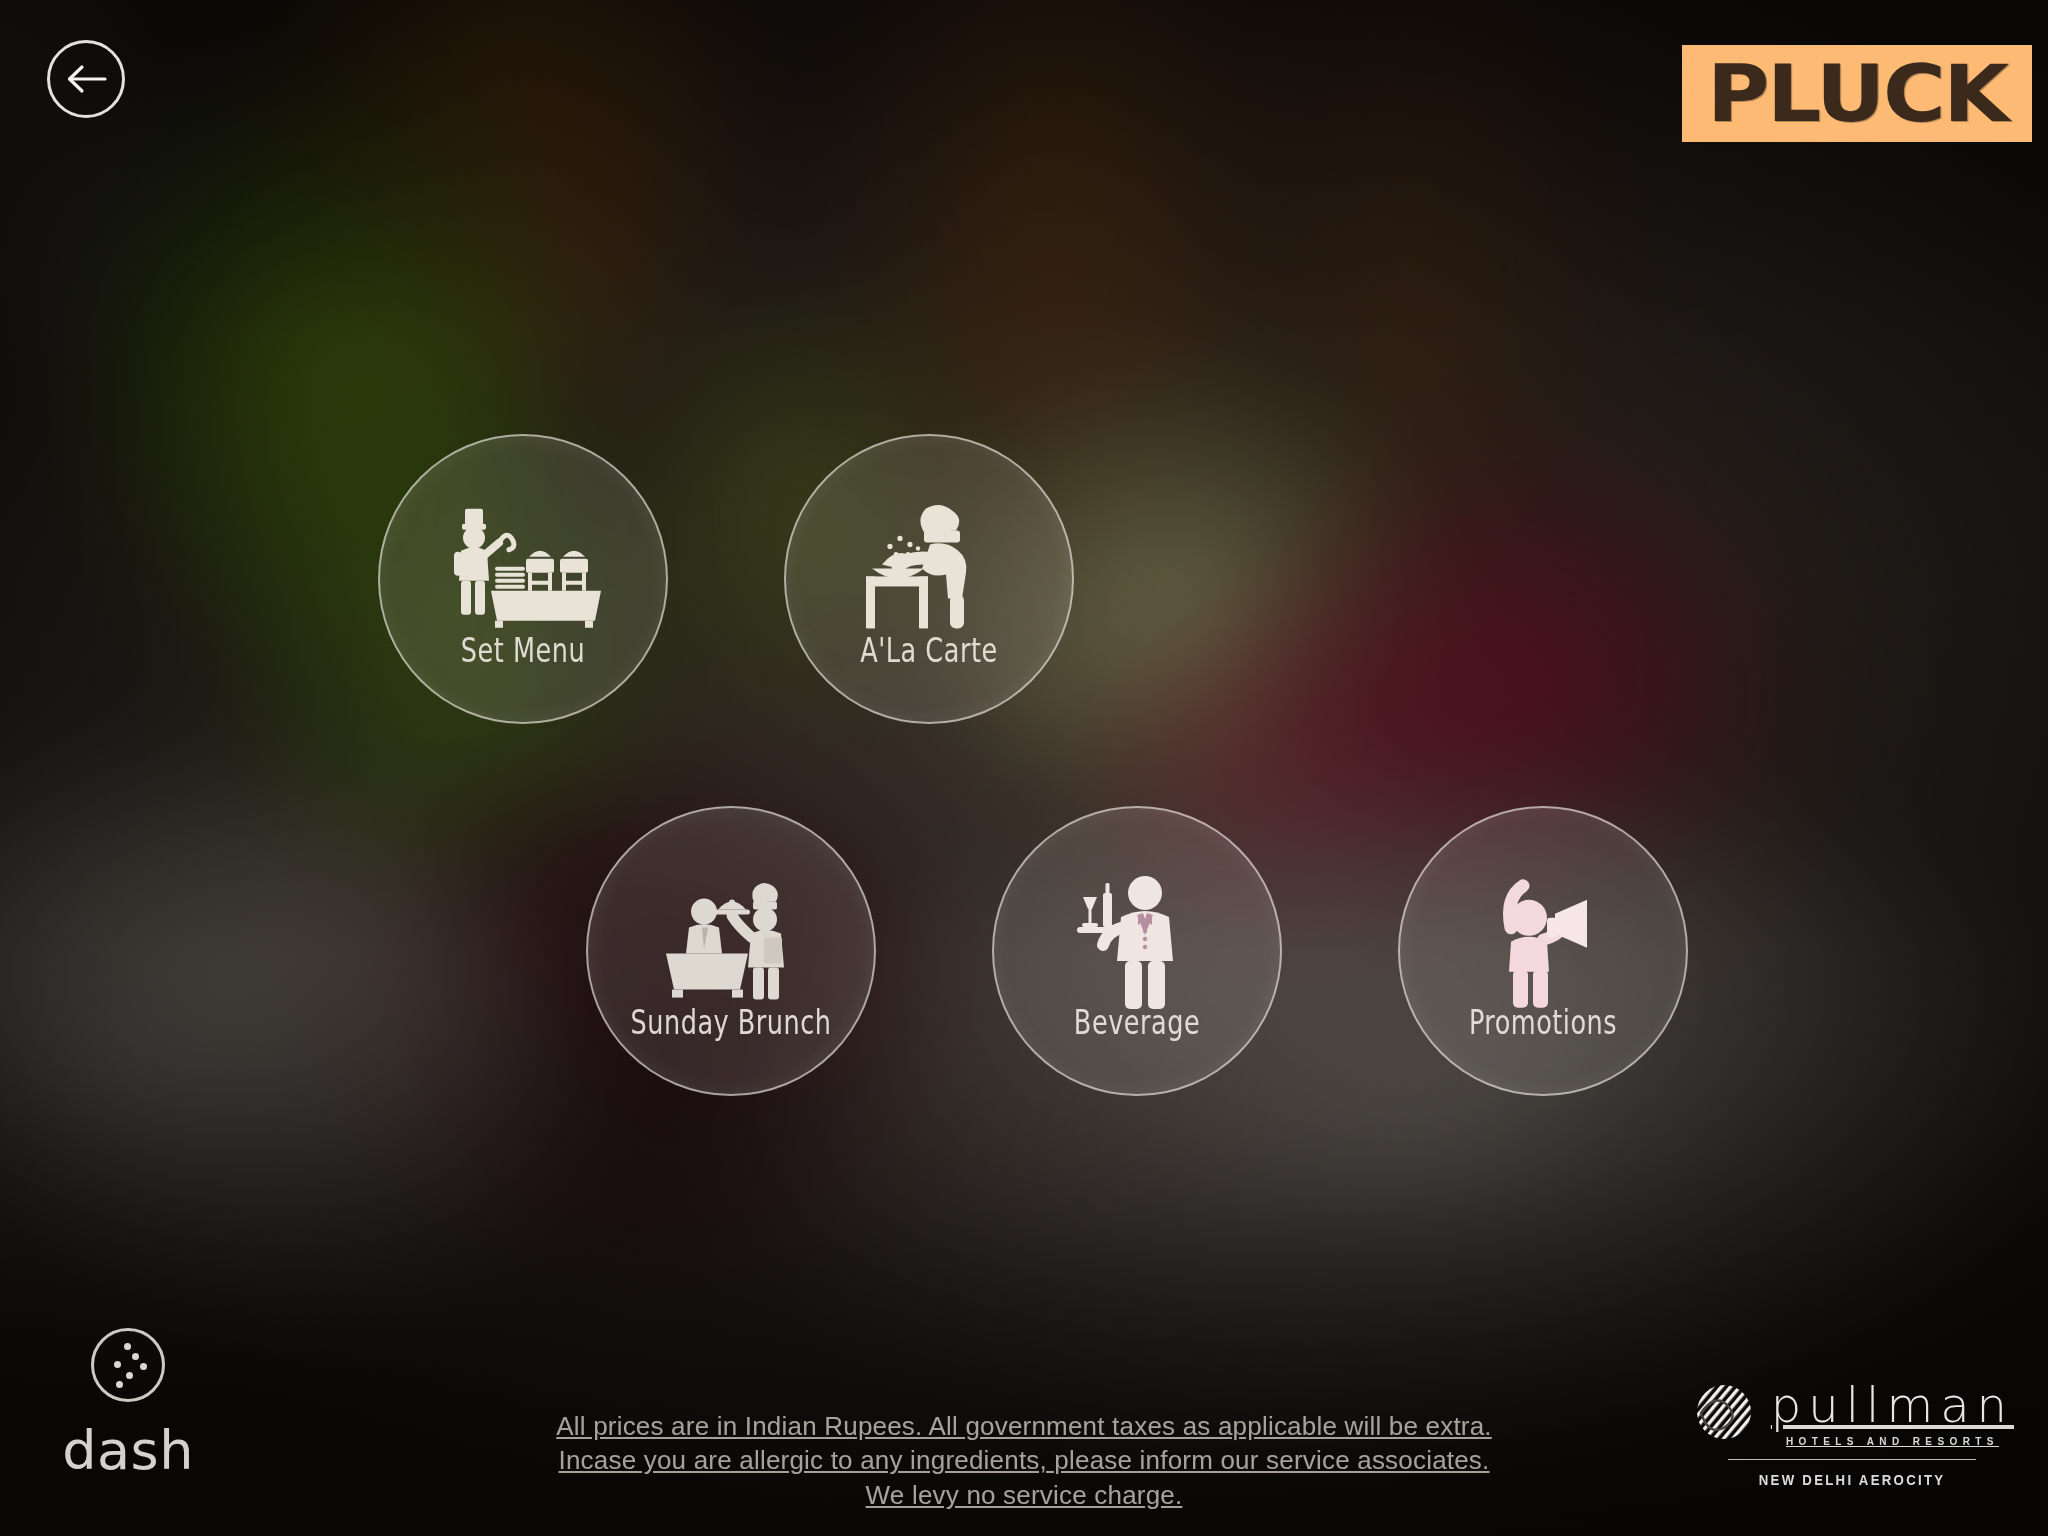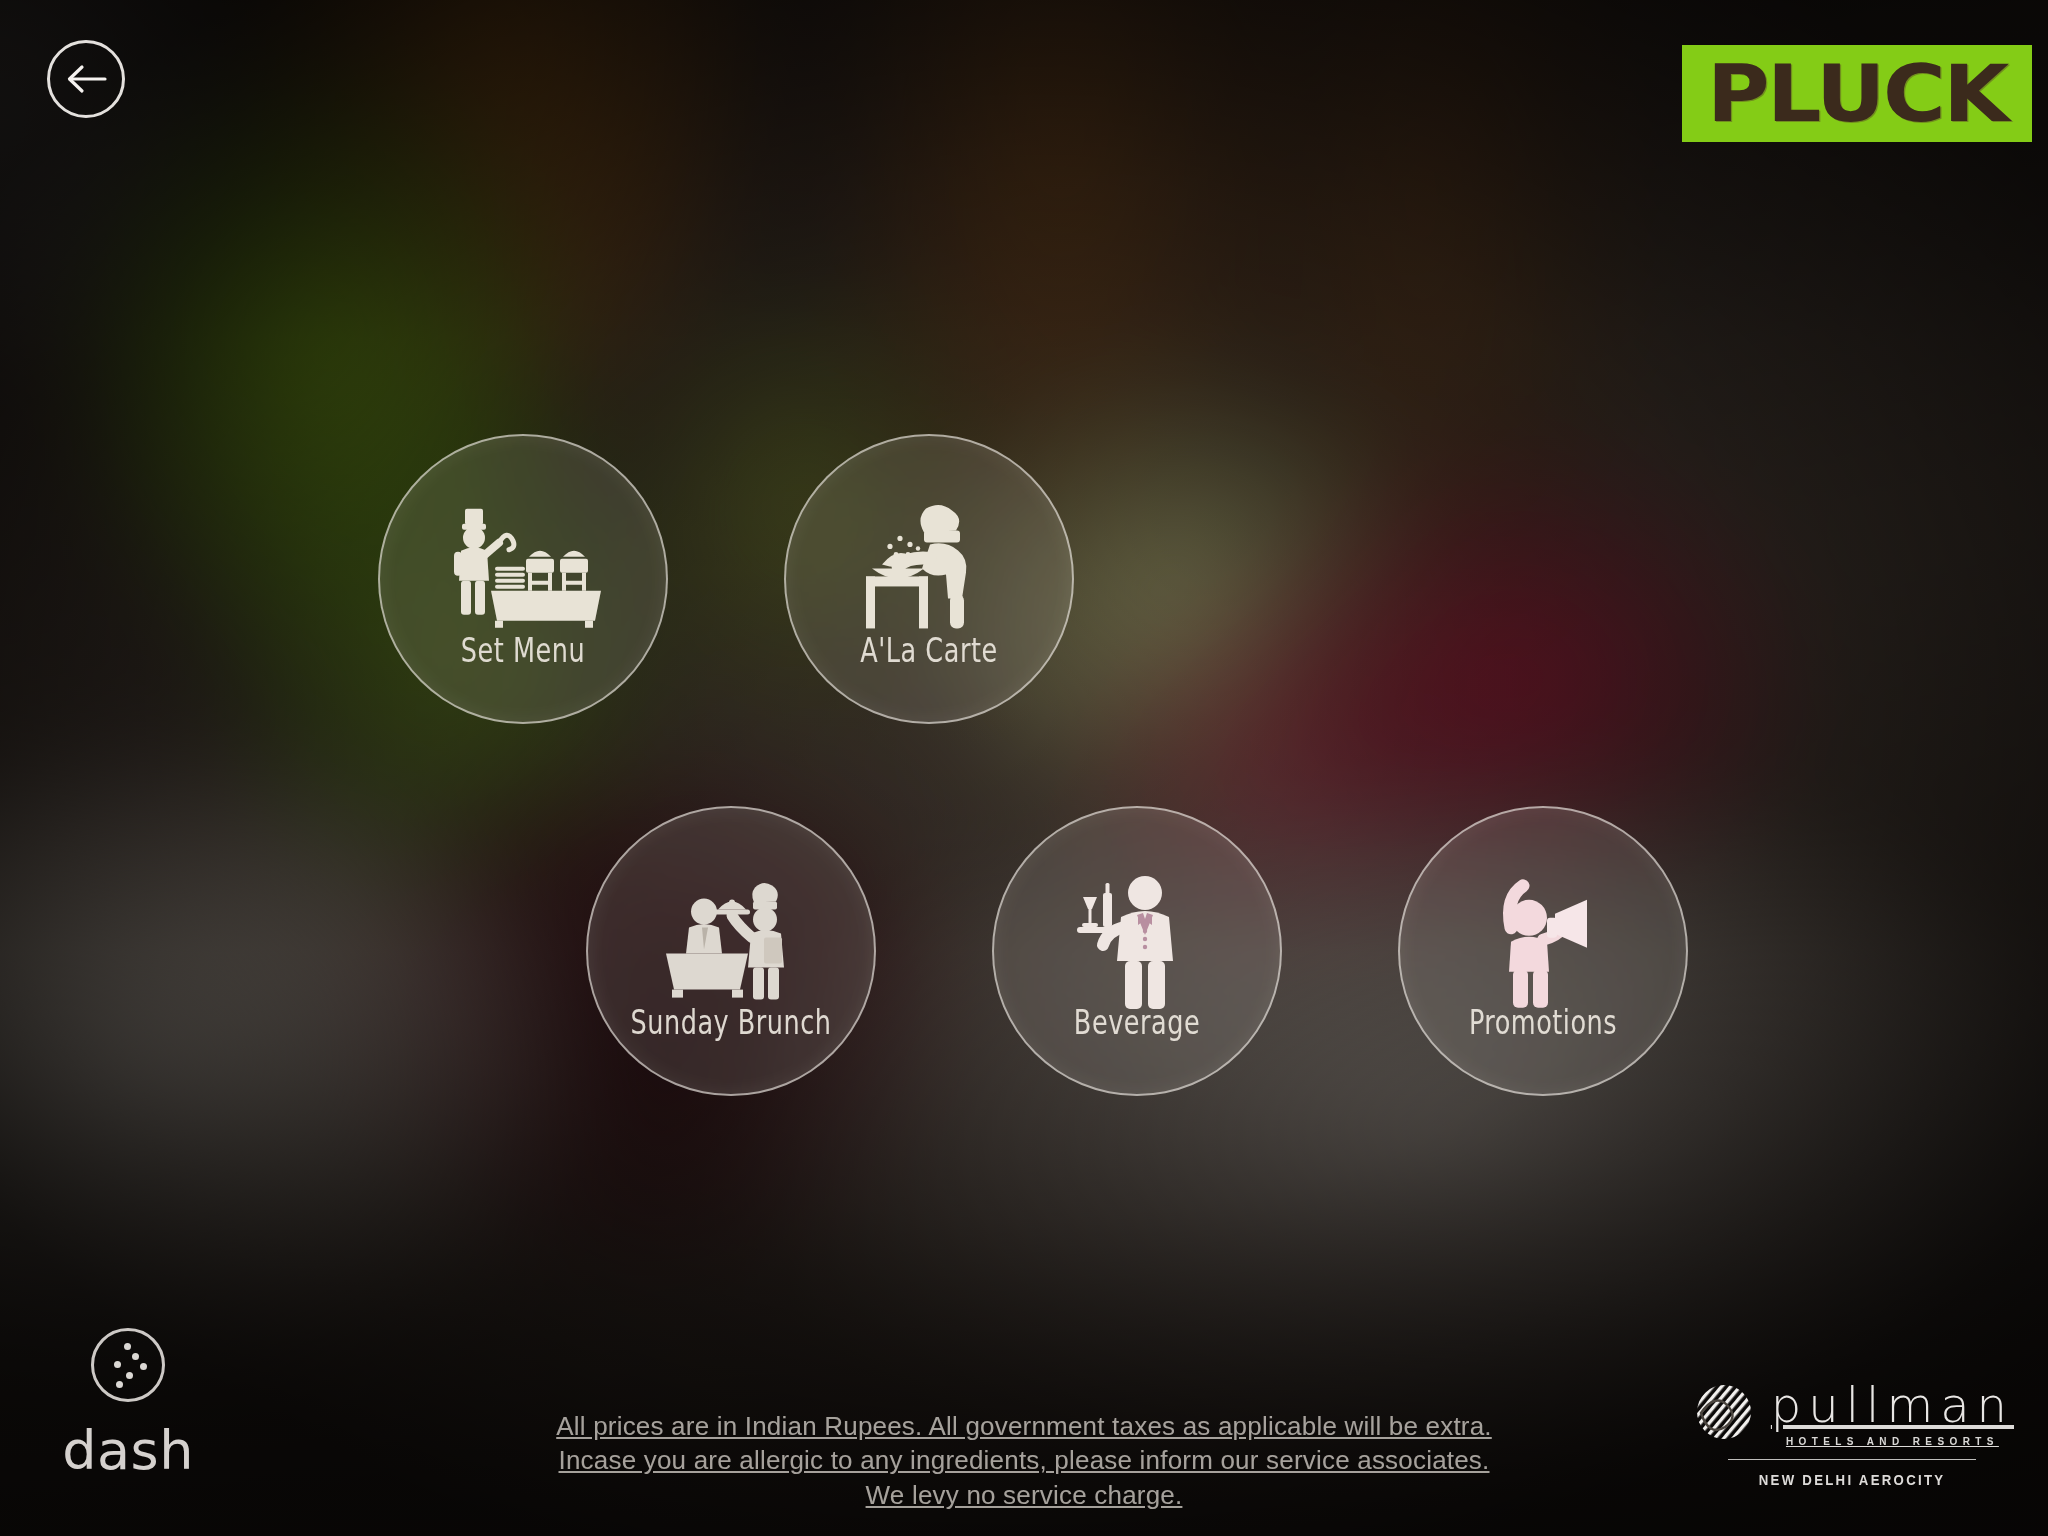--- a/index.html
+++ b/index.html
@@ -79,21 +79,21 @@
   }
   #back-button svg { display: block; }
 
   
   #pluck-logo {
     position: absolute;
     right: 16px;
     top: 45px;
     width: 350px;
     height: 97px;
-    background: #84cc16;
+    background: #fdba74;
     display: flex;
     align-items: center;
     justify-content: center;
     z-index: 6;
   }
   #pluck-logo .wordmark {
     font-family: "DejaVu Sans", sans-serif;
     font-weight: 700;
     font-size: 70px;
     letter-spacing: -2px;

